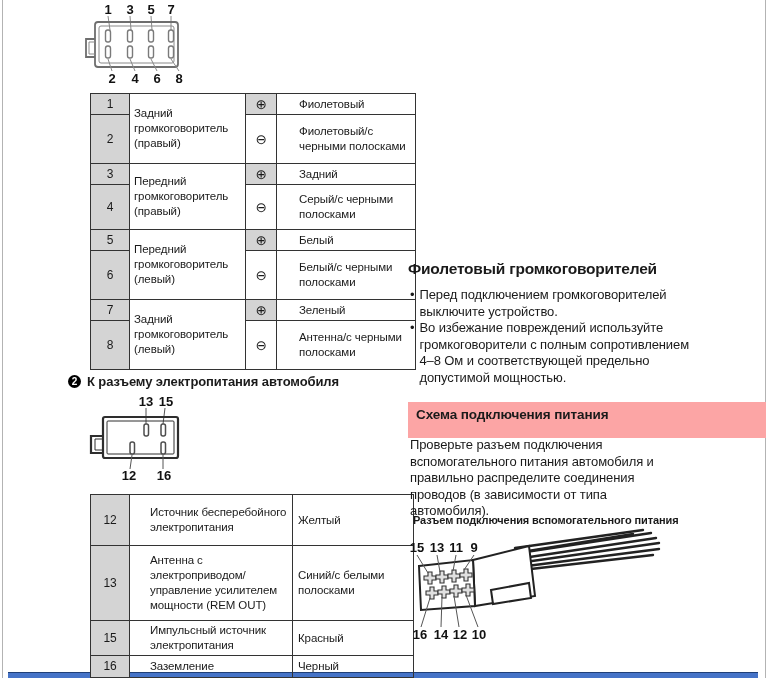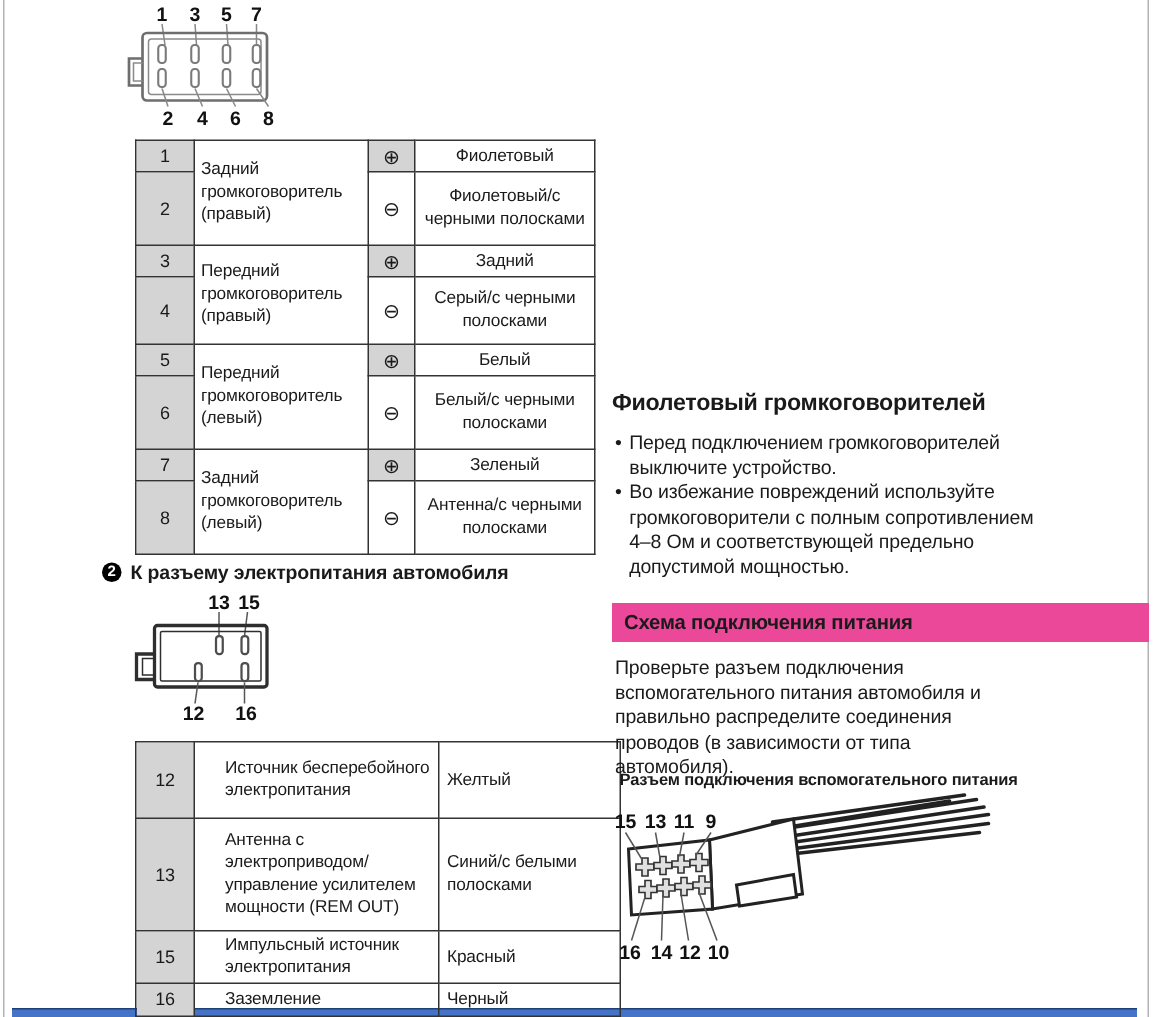--- a/index.html
+++ b/index.html
@@ -37,21 +37,21 @@
   #speaker-table{left:90px;top:93px;width:283px;}
   #power-table{left:90px;top:494px;width:283px;}
   .wire-table td{
     border:1px solid #333;font-size:11.5px;line-height:15px;letter-spacing:-0.1px;
     padding:2px 3px;vertical-align:middle;overflow:hidden;
   }
   .wire-table td.pin{background:#d4d4d4;text-align:center;width:32px;font-size:12px;}
   #speaker-table td.desc{width:108px;padding-left:4px;}
   #speaker-table td.sign{width:30px;text-align:center;font-size:13.5px;padding:0;}
   #speaker-table td.sign.plus{background:#d4d4d4;}
-  #speaker-table td.color{width:113px;padding-left:3px;text-align:center;}
+  #speaker-table td.color{width:113px;padding-left:22px;}
   #power-table td.desc{width:139px;padding-left:20px;}
   #power-table td.color{width:112px;padding-left:5px;}
   tr.h21{height:21px;}
   tr.h49{height:49px;}
   tr.h45{height:45px;}
   tr.h51{height:51px;}
   tr.h75{height:75px;}
   tr.h30{height:30px;}
   tr.h22{height:22px;}
   
@@ -61,21 +61,21 @@
     font-size:10px;line-height:13px;text-align:center;font-weight:bold;flex:0 0 auto;
   }
   #section2 .s2-title{font-size:13px;font-weight:bold;letter-spacing:-0.1px;text-align:center;}
   
   #rc-heading{position:absolute;left:408px;top:260px;font-size:15.5px;font-weight:bold;letter-spacing:-0.2px;}
   #rc-bullets{position:absolute;left:410px;top:287px;width:286px;}
   .bullet-item{display:flex;gap:5px;font-size:13px;line-height:16.5px;letter-spacing:-0.1px;}
   .bullet-dot{flex:0 0 auto;font-size:13px;line-height:16.5px;}
   .bullet-text{flex:1;}
   #rc-band{
-    position:absolute;left:408px;top:402px;width:358px;height:26px;background:#ec4899;
+    position:absolute;left:408px;top:402px;width:358px;height:36px;background:#fca5a5;
     font-size:13.5px;font-weight:bold;line-height:26px;padding-left:8px;box-sizing:border-box;
     letter-spacing:-0.1px;
   }
   #rc-para{position:absolute;left:410px;top:437px;width:276px;font-size:13px;line-height:16.5px;letter-spacing:-0.1px;}
   #rc-caption{position:absolute;left:413px;top:514px;font-size:11px;font-weight:bold;letter-spacing:-0.1px;}
 </style>
 </head>
 <body>
 
 <div id="edge-left" class="page-edge"></div>

